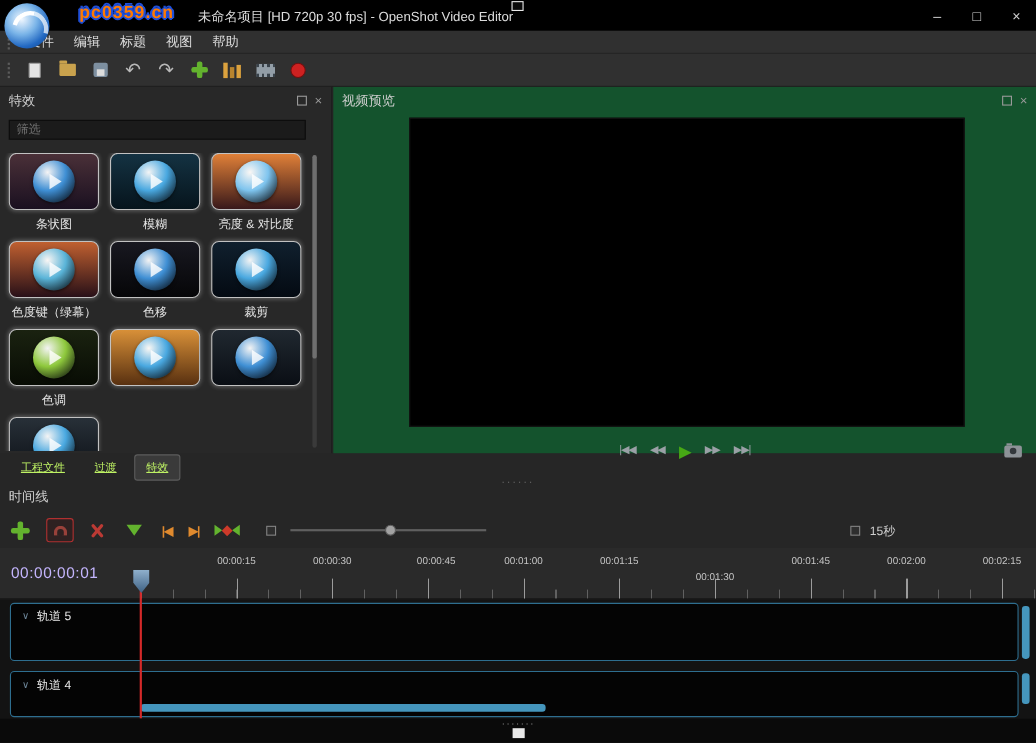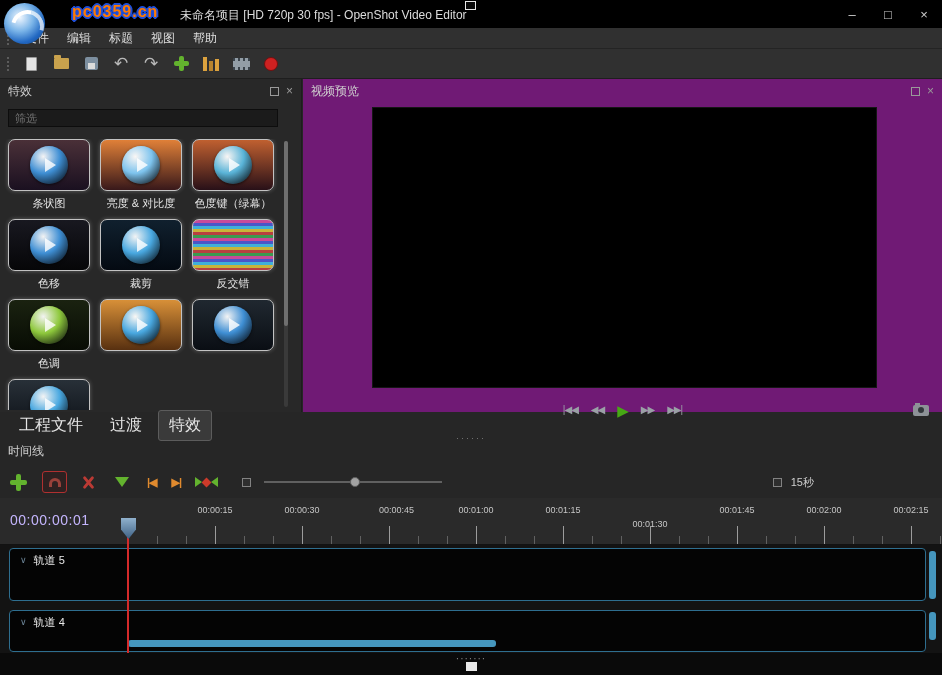--- a/index.html
+++ b/index.html
@@ -55,40 +55,40 @@
   .effects-grid { position:absolute; left:3px; top:60px; width:278px; height:271px; overflow:hidden; display:flex; flex-wrap:wrap; align-content:flex-start; }
   .effect-item { width:92px; height:80px; display:flex; flex-direction:column; align-items:center; }
   .thumb { width:82px; height:52px; border-radius:7px; border:1px solid #c2c2c2; position:relative; box-shadow:0 0 4px rgba(255,255,255,.28); background:#111; }
   .thumb.stripes { background:repeating-linear-gradient(180deg,#c84a9a 0 3px,#4a56c8 3px 6px,#40b0d8 6px 9px,#c8b43a 9px 12px,#b84040 12px 15px,#3a9a50 15px 18px); }
   .orb { position:absolute; left:50%; top:50%; width:38px; height:38px; transform:translate(-50%,-50%); border-radius:50%; box-shadow:0 1px 3px rgba(0,0,0,.6); }
   .orb::after { content:""; position:absolute; left:15px; top:12px; width:0; height:0; border-left:11px solid rgba(255,255,255,.8); border-top:7px solid transparent; border-bottom:7px solid transparent; }
   .effect-label { margin-top:5px; font-size:11px; color:#e4e4e4; max-width:90px; white-space:nowrap; overflow:hidden; text-align:center; }
   .fx-scrollbar { position:absolute; right:13px; top:62px; width:4px; height:266px; background:#3a3a3a; border-radius:2px; }
   .fx-scroll-thumb { position:absolute; left:0; top:0; width:4px; height:185px; background:#6f6f6f; border-radius:2px; }
 
-  .preview-panel { position:absolute; left:303px; top:79px; width:639px; height:333px; background:#701a75; }
+  .preview-panel { position:absolute; left:303px; top:79px; width:639px; height:333px; background:#14532d; }
   .video-screen { position:absolute; left:69px; top:28px; width:505px; height:281px; background:#000; border:1px solid #151515; }
   .transport { position:absolute; left:0; right:0; top:322px; height:18px; display:flex; align-items:center; justify-content:center; gap:13px; }
   .tp-btn { color:#9aa0a6; font-size:10px; letter-spacing:-1px; line-height:1; }
   .tp-skip-start::before { content:"|◀◀"; }
   .tp-rewind::before { content:"◀◀"; }
   .tp-play { color:var(--play-green); font-size:15px; }
   .tp-play::before { content:"▶"; }
   .tp-ff::before { content:"▶▶"; }
   .tp-skip-end::before { content:"▶▶|"; }
   .camera-icon { position:absolute; right:13px; top:326px; width:16px; height:11px; background:#8d9297; border-radius:2px; }
   .camera-icon::before { content:""; position:absolute; left:5px; top:2px; width:6px; height:6px; border-radius:50%; background:#33383c; }
   .camera-icon::after { content:""; position:absolute; left:2px; top:-2px; width:5px; height:2px; background:#8d9297; }
 
   .dots-h { position:absolute; left:50%; top:433px; transform:translateX(-50%); color:#7c7c7c; font-size:9px; letter-spacing:2px; }
   .dots-h::before { content:"······"; }
 
   
   .tab-bar { position:absolute; left:0; top:412px; height:26px; display:flex; align-items:center; padding-left:8px; gap:5px; }
-  .tab { padding:4px 10px; font-size:16px; color:#e5e5e5; border:1px solid transparent; }
+  .tab { padding:4px 10px; font-size:10px; color:#bef264; border:1px solid transparent;text-decoration:underline; }
   .tab.selected { border:1px solid #5c5c5c; background:#3a3a3a; border-radius:3px; }
 
   .timeline-title { position:absolute; left:8px; top:443px; font-size:12px; color:#cfcfcf; }
 
   
   .tl-toolbar { position:absolute; left:0; top:466px; width:824px; height:32px; display:flex; align-items:center; padding-left:10px; }
   .big-cross { position:relative; width:17px; height:17px; }
   .big-cross::before, .big-cross::after { content:""; position:absolute; background:var(--add-green); border-radius:2px; }
   .big-cross::before { left:6px; top:0; width:5px; height:17px; }
   .big-cross::after { left:0; top:6px; width:17px; height:5px; }
@@ -237,20 +237,26 @@
     <input class="filter-input" placeholder="筛选" style="">
     <div class="effects-grid">
 
         <div class="effect-item">
           <div class="thumb" style="background: linear-gradient(rgb(74, 48, 56), rgb(26, 16, 32));">
             <div class="orb" style="background: radial-gradient(circle at 35% 28%, rgba(255, 255, 255, 0.95) 0%, rgb(63, 143, 212) 45%, rgb(4, 6, 10) 95%);"></div>
           </div>
           <div class="effect-label">条状图</div>
         </div>
 
+        <div class="effect-item">
+          <div class="thumb" style="background: linear-gradient(rgb(20, 50, 66), rgb(6, 20, 28));">
+            <div class="orb" style="background: radial-gradient(circle at 35% 28%, rgba(255, 255, 255, 0.95) 0%, rgb(73, 168, 224) 45%, rgb(4, 6, 10) 95%);"></div>
+          </div>
+          <div class="effect-label">模糊</div>
+        </div>
 
         <div class="effect-item">
           <div class="thumb" style="background: linear-gradient(rgb(224, 128, 56), rgb(56, 24, 26));">
             <div class="orb" style="background: radial-gradient(circle at 35% 28%, rgba(255, 255, 255, 0.95) 0%, rgb(126, 196, 238) 45%, rgb(4, 6, 10) 95%);"></div>
           </div>
           <div class="effect-label">亮度 &amp; 对比度</div>
         </div>
 
         <div class="effect-item">
           <div class="thumb" style="background: linear-gradient(rgb(192, 96, 48), rgb(40, 16, 24));">
@@ -266,26 +272,20 @@
           <div class="effect-label">色移</div>
         </div>
 
         <div class="effect-item">
           <div class="thumb" style="background: linear-gradient(rgb(16, 32, 46), rgb(4, 10, 18));">
             <div class="orb" style="background: radial-gradient(circle at 35% 28%, rgba(255, 255, 255, 0.95) 0%, rgb(73, 168, 224) 45%, rgb(4, 6, 10) 95%);"></div>
           </div>
           <div class="effect-label">裁剪</div>
         </div>
 
-        <div class="effect-item">
-          <div class="thumb stripes">
-            
-          </div>
-          <div class="effect-label">反交错</div>
-        </div>
 
         <div class="effect-item">
           <div class="thumb" style="background: linear-gradient(rgb(26, 34, 16), rgb(8, 12, 4));">
             <div class="orb" style="background: radial-gradient(circle at 35% 28%, rgba(255, 255, 255, 0.95) 0%, rgb(142, 200, 60) 45%, rgb(4, 6, 10) 95%);"></div>
           </div>
           <div class="effect-label">色调</div>
         </div>
 
 
         <div class="effect-item">

